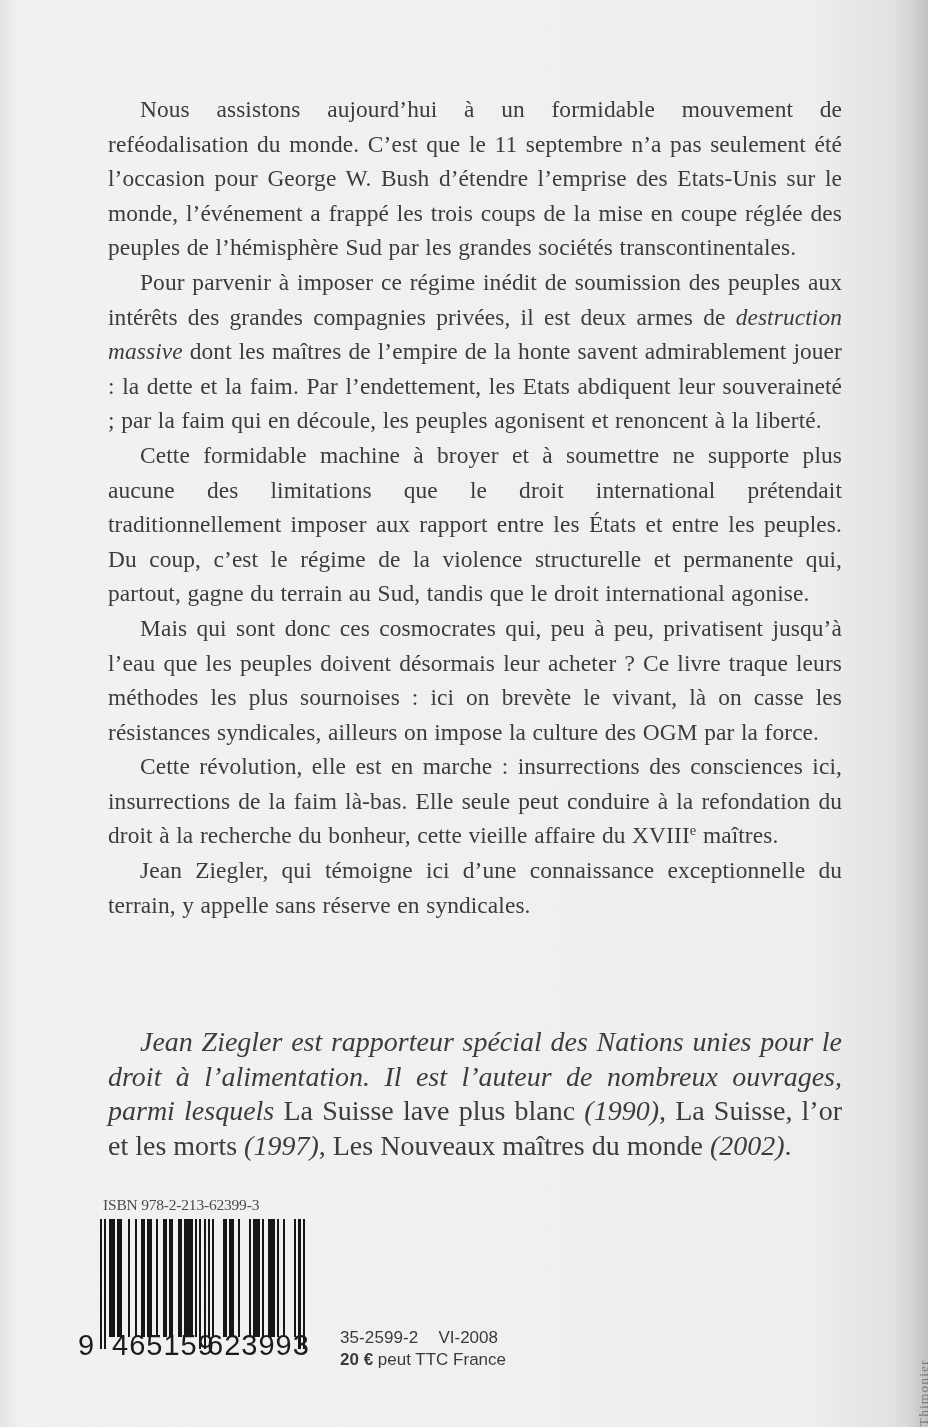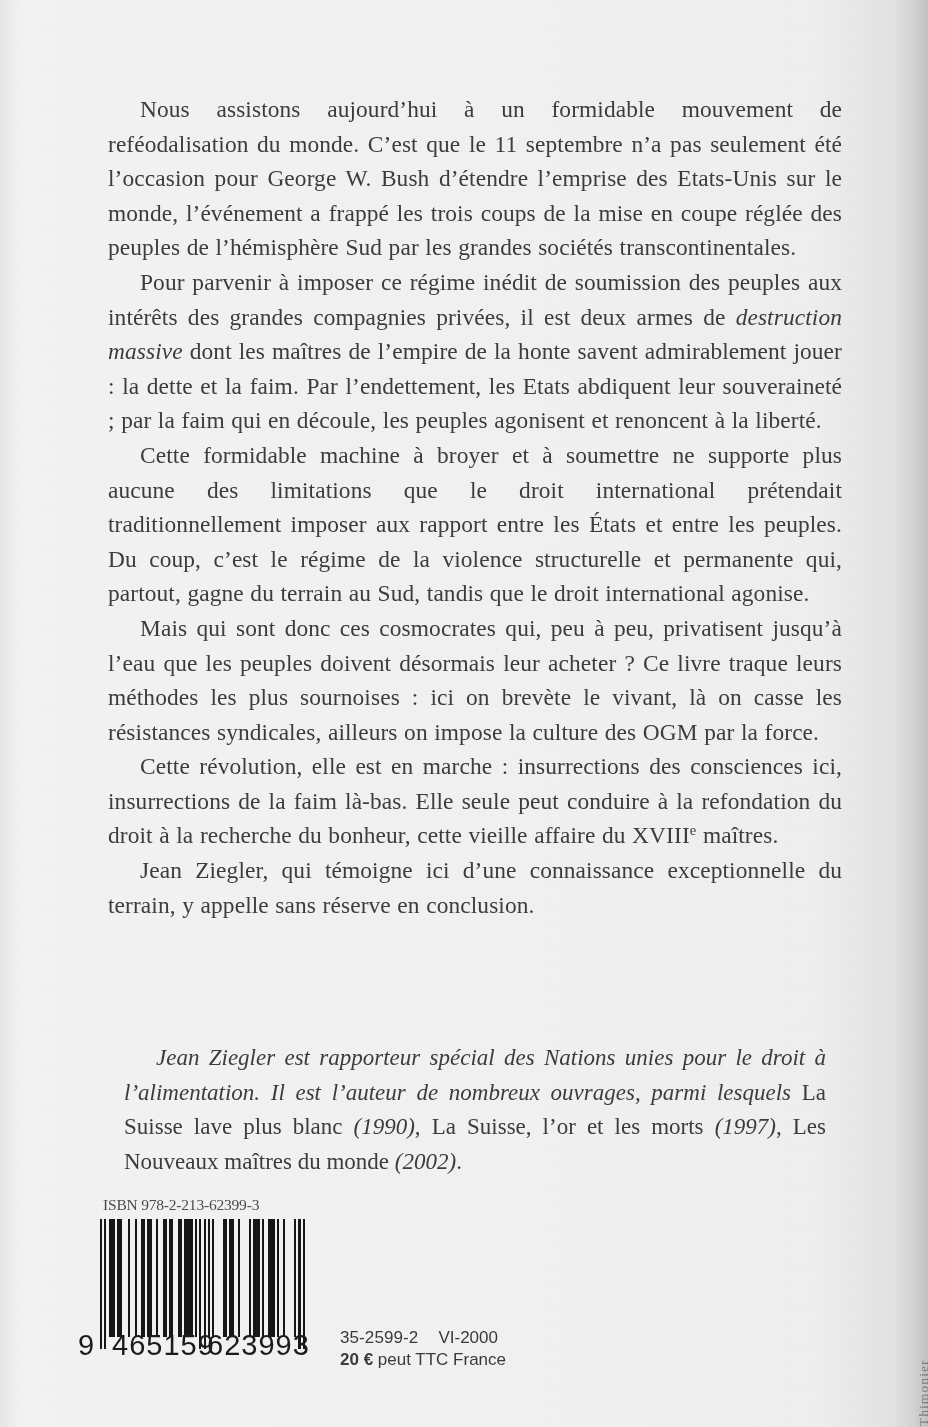--- a/index.html
+++ b/index.html
@@ -61,24 +61,24 @@
     line-height: 0;
   }
 
   .bio {
     position: absolute;
     left: 108px;
     top: 1025px;
     width: 734px;
   }
   .bio p {
-    margin: 16px;
+    margin: 0;
     text-indent: 32px;
     text-align: justify;
-    font-size: 23px;
+    font-size: 28px;
     line-height: 34.6px;
     font-style: italic;
     color: #3c3c3e;
   }
   .bio .roman { font-style: normal; }
 
   
   .isbn-text {
     position: absolute;
     left: 103px;
@@ -191,21 +191,21 @@
 
   <div class="grain"></div>
   <div class="edge-shadow-left"></div>
 
   <div class="blurb">
     <p><span>Nous assistons aujourd’hui à un formidable mouvement de reféodalisation du monde. C’est que le 11 septembre n’a pas seulement été l’occasion pour George W. Bush d’étendre l’emprise des Etats-Unis sur le monde, l’événement a frappé les trois coups de la mise en coupe réglée des peuples de l’hémisphère Sud par les grandes sociétés transcontinentales.</span></p>
     <p><span>Pour parvenir à imposer ce régime inédit de soumission des peuples aux intérêts des grandes compagnies privées,  il est deux armes de </span><em>destruction massive</em><span> dont les maîtres de l’empire de la honte savent admirablement jouer : la dette et la faim. Par l’endettement, les Etats abdiquent leur souveraineté ; par la faim qui en découle, les peuples agonisent et renoncent à la liberté.</span></p>
     <p><span>Cette formidable machine à broyer et à soumettre ne supporte plus aucune des limitations que le droit international prétendait traditionnellement imposer aux rapport entre les États et entre les peuples. Du coup, c’est le régime de la violence structurelle et permanente qui, partout, gagne du terrain au Sud, tandis que le droit international agonise.</span></p>
     <p><span>Mais qui sont donc ces cosmocrates qui, peu à peu, privatisent jusqu’à l’eau que les peuples doivent désormais leur acheter ? Ce livre traque leurs méthodes les plus sournoises : ici on brevète le vivant, là on casse les résistances syndicales, ailleurs on impose la culture des OGM par la force.</span></p>
     <p><span>Cette révolution, elle est en marche : insurrections des consciences ici, insurrections de la faim là-bas. Elle seule peut conduire à la refondation du droit à la recherche du bonheur, cette vieille affaire du XVIII</span><sup>e</sup><span> maîtres.</span></p>
-    <p><span>Jean Ziegler, qui témoigne ici d’une connaissance exceptionnelle du terrain, y appelle sans réserve en conclusion.</span></p>
+    <p><span>Jean Ziegler, qui témoigne ici d’une connaissance exceptionnelle du terrain, y appelle sans réserve en syndicales.</span></p>
   </div>
 
   <div class="bio">
     <p><span>Jean Ziegler est rapporteur spécial des Nations unies pour le droit à l’alimentation. Il est l’auteur de nombreux ouvrages, parmi lesquels</span><span class="roman"> La Suisse lave plus blanc </span><span>(1990)</span><span class="roman">, La Suisse, l’or et les morts </span><span>(1997)</span><span class="roman">, Les Nouveaux maîtres du monde </span><span>(2002)</span><span class="roman">.</span></p>
   </div>
 
   <div class="isbn-text">ISBN 978-2-213-62399-3</div>
 
   <div class="barcode-wrap">
     <div class="barcode">
@@ -271,21 +271,21 @@
       </div>
     <div class="bc-digits">
       <span class="lead">9</span>
       <span class="left-grp">465159</span>
       <span class="right-grp">623993</span>
     </div>
   </div>
 
   <div class="price-block">
     <div class="row1">
-      <span class="code">35-2599-2</span><span class="gap"></span><span class="datecode">VI-2000</span>
+      <span class="code">35-2599-2</span><span class="gap"></span><span class="datecode">VI-2008</span>
     </div>
     <div class="row2">
       <span class="amount">20 €</span>
       <span class="note">peut TTC France</span>
     </div>
   </div>
 
   <div class="credit">Couverture Atelier Didier Thimonier</div>
 
   <div class="edge-shadow"></div>

